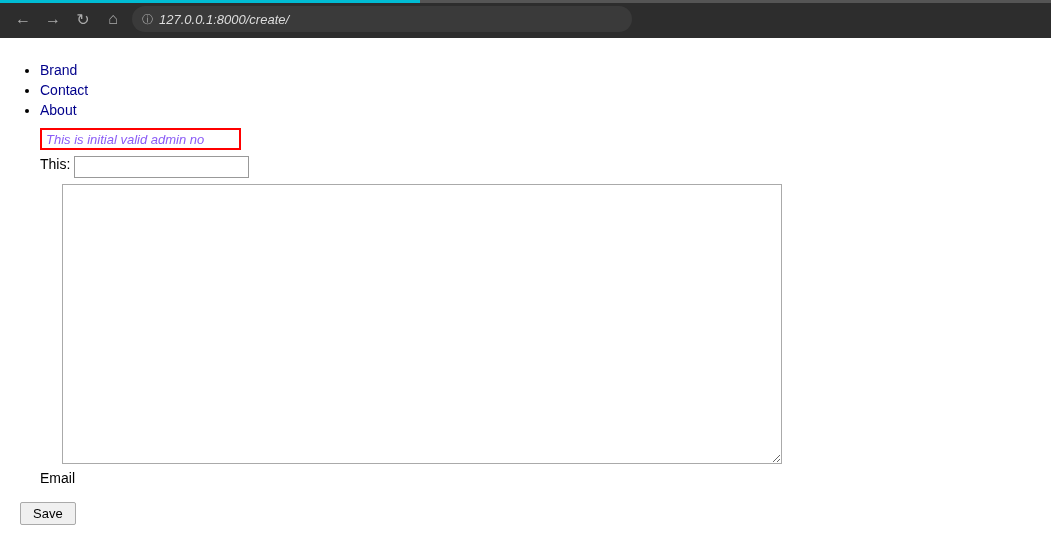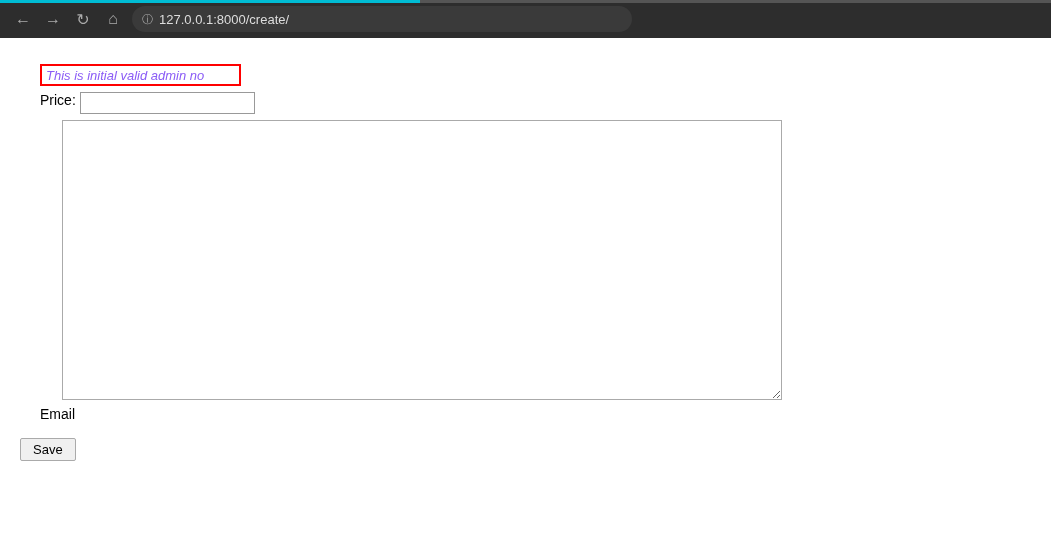--- a/index.html
+++ b/index.html
@@ -63,20 +63,21 @@
     }
 
     .address-bar .lock-icon {
       color: #aaa;
       font-size: 11px;
     }
 
     .address-bar .url-text {
       color: #ddd;
       font-size: 13px;
+      font-style: italic;
     }
 
     
     .page-content {
       padding: 20px 20px;
     }
 
     nav ul {
       list-style: disc;
       padding-left: 20px;
@@ -171,30 +172,43 @@
   <button class="nav-btn">↻</button>
   <button class="nav-btn">⌂</button>
   <div class="address-bar">
     <span class="lock-icon">ⓘ</span>
     <span class="url-text">127.0.0.1:8000/create/</span>
   </div>
 </div>
 
 <div class="page-content">
 
+  <nav>
+    <ul>
+      <li>
+        <a href="#">Brand</a>
+      </li>
+      <li>
+        <a href="#">Contact</a>
+      </li>
+      <li>
+        <a href="#">About</a>
+      </li>
+    </ul>
+  </nav>
 
   <form>
     <ul class="form-list">
 
       <li>
         <input type="text" class="name-input" value="This is initial valid admin no" style="">
       </li>
 
       <li>
-        <span class="field-label">Price:</span>
+        <span class="field-label">This:</span>
         <input type="text" class="email-input" style="">
       </li>
     </ul>
 
     
     <div style="padding-left: 20px; margin: 6px 0;">
       <textarea class="description-textarea" style=""></textarea>
     </div>
 
     <ul class="form-list">

